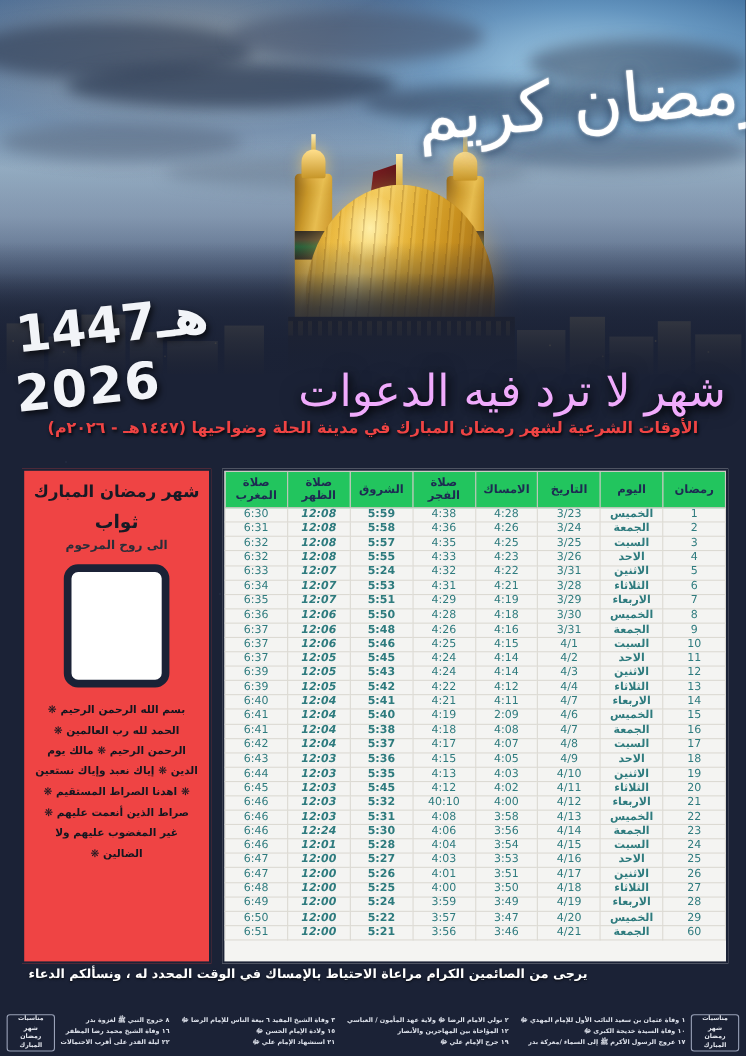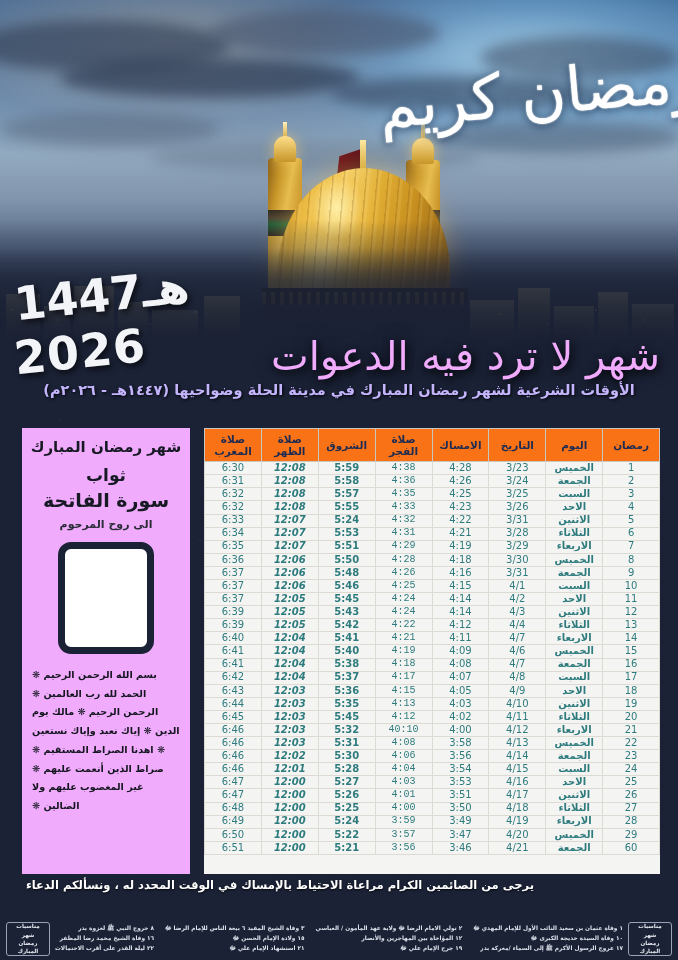--- a/index.html
+++ b/index.html
@@ -231,21 +231,21 @@
     letter-spacing: -1px;
     margin-top: 25px;
   }
   .sub-title {
     position: absolute;
     right: 16px; top: 114px;
     left: 16px;
     text-align: center;
     font-size: 14.5px;
     font-weight: bold;
-    color: #c4b5fd;
+    color: #ef4444;
     text-shadow: 1px 1px 3px rgba(0,0,0,0.9);
     white-space: nowrap;
   }
 
   
   .content {
     position: absolute;
     left: 0; top: 426px;
     width: 678px;
     height: 450px;
@@ -262,21 +262,21 @@
     border: 2px solid #1b2236;
     overflow: hidden;
   }
   table.imsak {
     width: 100%;
     border-collapse: collapse;
     direction: rtl;
     table-layout: fixed;
   }
   table.imsak th {
-    background: #f97316;
+    background: #22c55e;
     color: #1d2b52;
     font-size: 10.5px;
     font-weight: bold;
     line-height: 1.15;
     padding: 4px 1px;
     border: 1px solid #c9c7c0;
     height: 30px;
     vertical-align: middle;
   }
   table.imsak td {
@@ -286,29 +286,29 @@
     height: 13.1px;
     border: 1px solid #dcdad3;
     color: #2e7b7e;
     white-space: nowrap;
     line-height: 1.05;
   }
   td.c-num    { color: #3f9396; width: 36px; font-size: 9.5px; }
   td.c-day    { color: #1d6d70; font-weight: bold; width: 62px; font-size: 9.5px; }
   td.c-date   { color: #4a8f92; width: 52px; font-size: 9.5px; }
   td.c-imsak  { color: #3f8c8f; width: 62px; font-size: 9.5px; }
-  td.c-fajr   { color: #3f8c8f; width: 62px; font-size: 9.5px; font-family: Liberation Mono, monospace; }
+  td.c-fajr   { color: #3f8c8f; width: 62px; font-size: 9.5px; }
   td.c-shrq   { color: #1d6d70; font-weight: bold; width: 62px; font-size: 9.5px; }
   td.c-dhuhr  { color: #14585c; font-weight: bold; width: 62px; font-size: 10px; font-style: italic; }
   td.c-mgrb   { color: #4a8f92; width: 60px; font-size: 9.5px; }
 
   
   .side-panel {
     width: 172px;
-    background: #f0abfc;
+    background: #ef4444;
     border: 2px solid #1b2236;
     padding: 10px 8px 6px;
     display: flex;
     flex-direction: column;
     align-items: center;
     text-align: center;
     color: #14161f;
   }
   .sp-line1 {
     font-size: 15px;
@@ -344,21 +344,21 @@
     border-radius: 13px;
     background: #ffffff;
     margin-bottom: 12px;
     flex: none;
   }
   .fatiha {
     font-size: 9.6px;
     line-height: 1.95;
     color: #14161f;
     direction: rtl;
-    text-align: left;
+    text-align: center;
     padding: 0 2px;
     font-weight: bold;
   }
 
   
   .note {
     position: absolute;
     left: 0; top: 878px;
     width: 560px;
     text-align: center;
@@ -651,21 +651,21 @@
               <td class="c-imsak">4:11</td>
               <td class="c-fajr">4:21</td>
               <td class="c-shrq">5:41</td>
               <td class="c-dhuhr">12:04</td>
               <td class="c-mgrb">6:40</td>
             </tr>
             <tr>
               <td class="c-num">15</td>
               <td class="c-day">الخميس</td>
               <td class="c-date">4/6</td>
-              <td class="c-imsak">4:09</td>
+              <td class="c-imsak">2:09</td>
               <td class="c-fajr">4:19</td>
               <td class="c-shrq">5:40</td>
               <td class="c-dhuhr">12:04</td>
               <td class="c-mgrb">6:41</td>
             </tr>
             <tr>
               <td class="c-num">16</td>
               <td class="c-day">الجمعة</td>
               <td class="c-date">4/7</td>
               <td class="c-imsak">4:08</td>
@@ -734,21 +734,21 @@
               <td class="c-dhuhr">12:03</td>
               <td class="c-mgrb">6:46</td>
             </tr>
             <tr>
               <td class="c-num">23</td>
               <td class="c-day">الجمعة</td>
               <td class="c-date">4/14</td>
               <td class="c-imsak">3:56</td>
               <td class="c-fajr">4:06</td>
               <td class="c-shrq">5:30</td>
-              <td class="c-dhuhr">12:02</td>
+              <td class="c-dhuhr">12:24</td>
               <td class="c-mgrb">6:46</td>
             </tr>
             <tr>
               <td class="c-num">24</td>
               <td class="c-day">السبت</td>
               <td class="c-date">4/15</td>
               <td class="c-imsak">3:54</td>
               <td class="c-fajr">4:04</td>
               <td class="c-shrq">5:28</td>
               <td class="c-dhuhr">12:01</td>
@@ -814,21 +814,20 @@
               <td class="c-dhuhr">12:00</td>
               <td class="c-mgrb">6:51</td>
             </tr>
           </tbody>
       </table>
     </div>
 
     <div class="side-panel">
       <div class="sp-line1">شهر رمضان المبارك</div>
       <div class="sp-line2">ثواب</div>
-      <div class="sp-line3">سورة الفاتحة</div>
       <div class="sp-line4">الى روح المرحوم</div>
       <div class="photo-frame"></div>
       <div class="fatiha">بسم الله الرحمن الرحيم ❋ الحمد لله رب العالمين ❋ الرحمن الرحيم ❋ مالك يوم الدين ❋ إياك نعبد وإياك نستعين ❋ اهدنا الصراط المستقيم ❋ صراط الذين أنعمت عليهم ❋ غير المغضوب عليهم ولا الضالين ❋</div>
     </div>
   </div>
 
   <div class="note">يرجى من الصائمين الكرام مراعاة الاحتياط بالإمساك في الوقت المحدد له ، ونسألكم الدعاء</div>
 
   <div class="footer">
     <div class="foot-badge">

